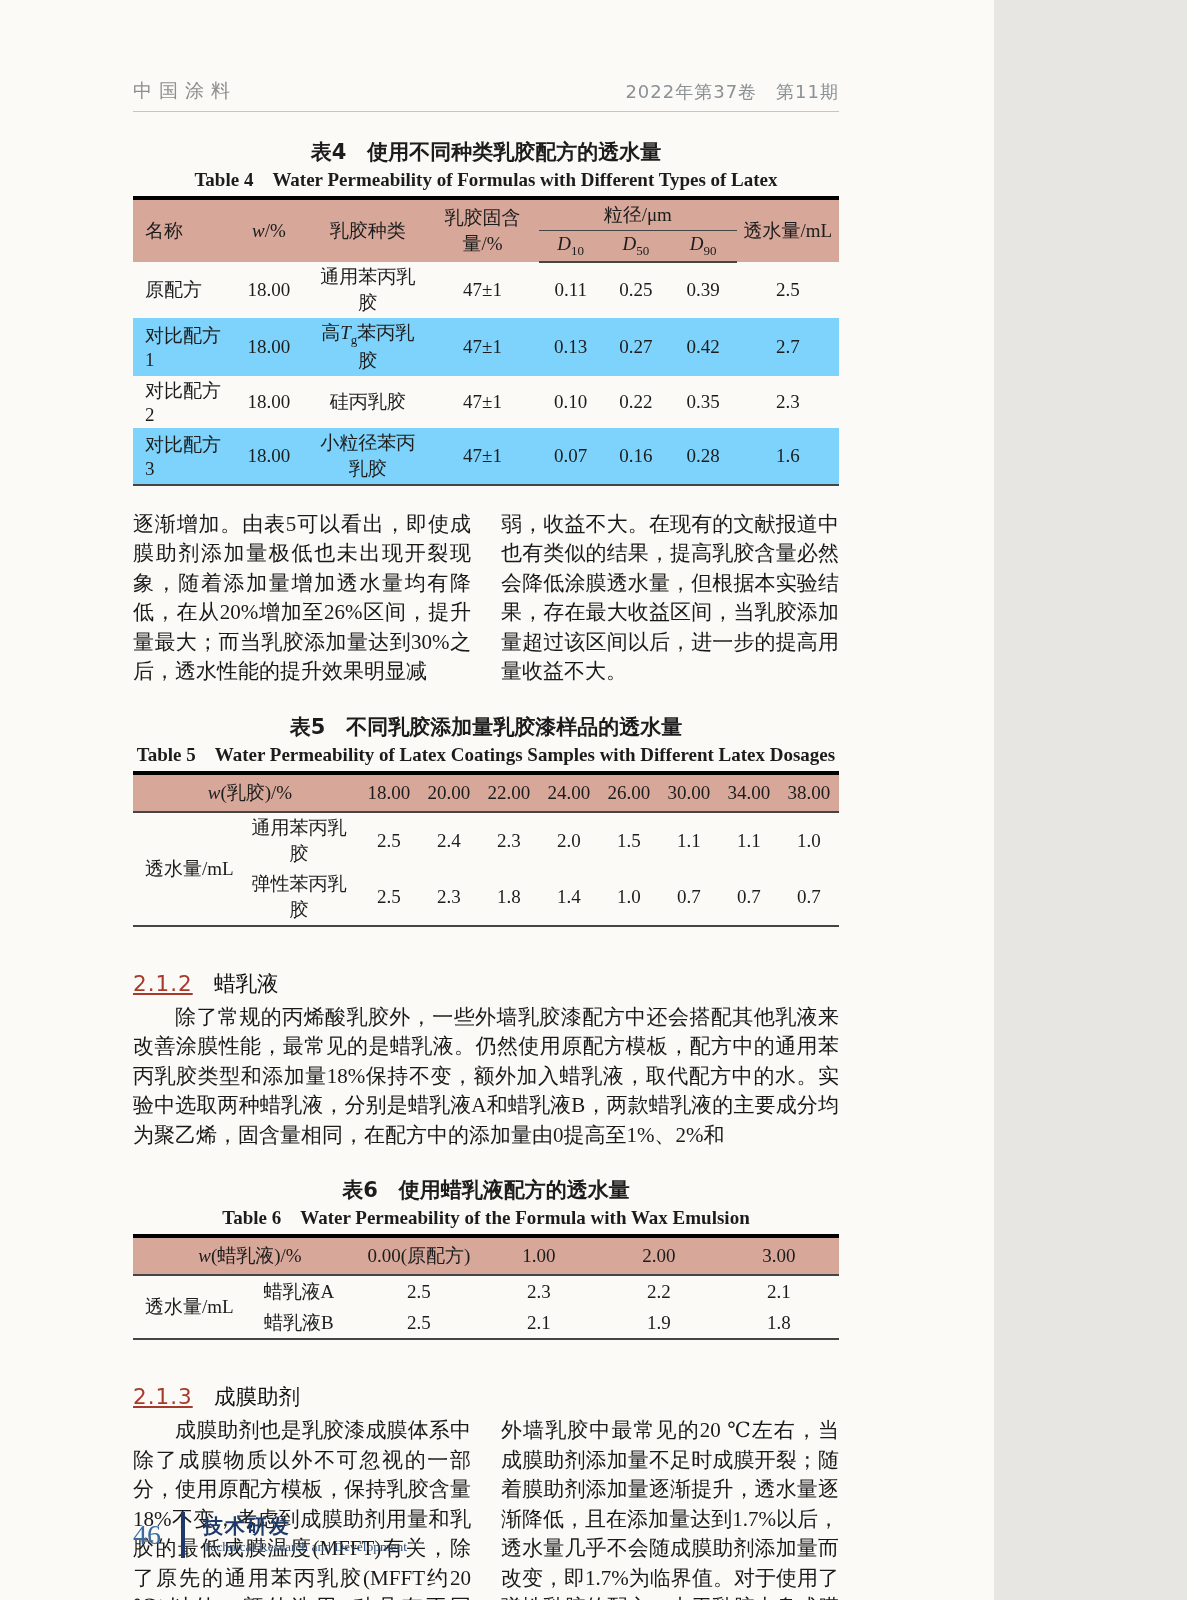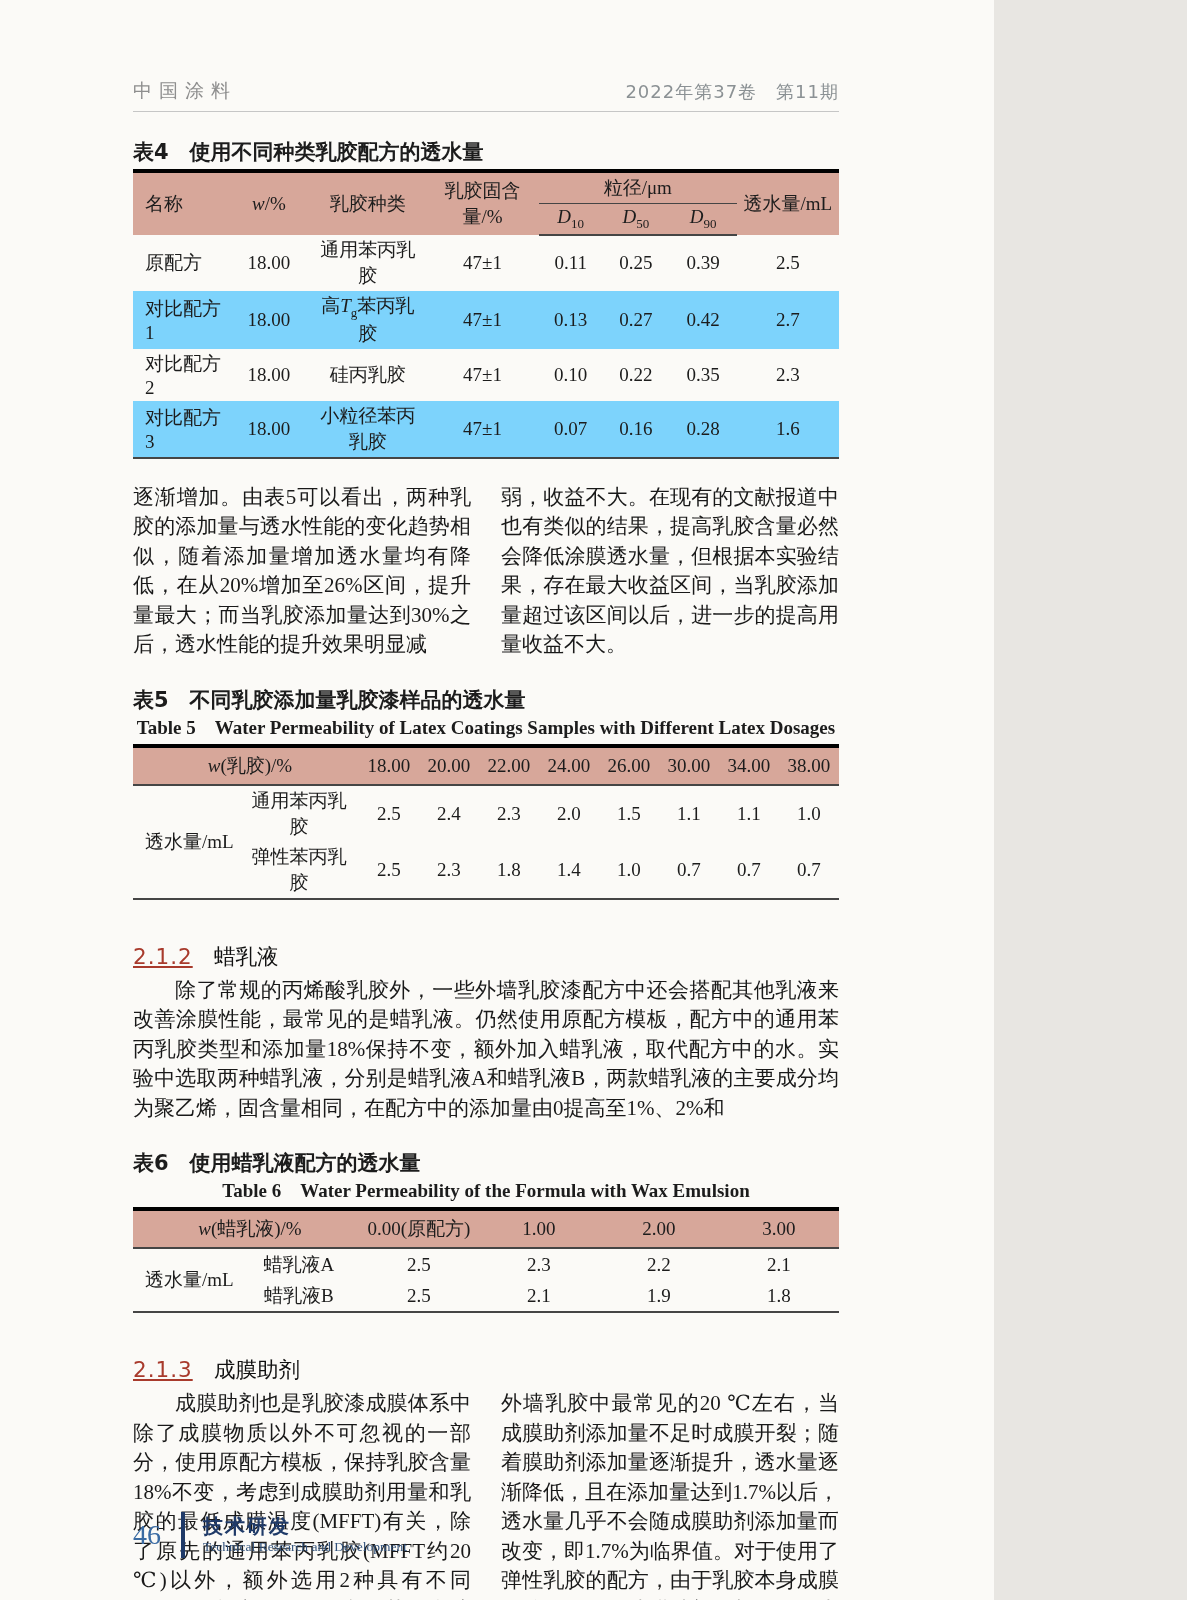--- a/index.html
+++ b/index.html
@@ -10,21 +10,21 @@
   }
   
   .pg-header{
     display:flex;justify-content:space-between;align-items:flex-end;
     border-bottom:1px solid #c6c6c6;padding-bottom:7px;
     font-family:"DejaVu Sans","Liberation Sans",sans-serif;color:#8e8e8e;
   }
   .pg-header .journal{font-size:19px;letter-spacing:7px;}
   .pg-header .issue{font-size:18px;color:#8b9194;letter-spacing:1px;}
   
-  .t-cn{margin-top:27px;font-weight:bold;font-size:21px;line-height:27px;
+  .t-cn{margin-top:27px;text-align:center;font-weight:bold;font-size:21px;line-height:27px;
         font-family:"DejaVu Sans","Liberation Sans",sans-serif;}
   .t-en{text-align:center;font-weight:bold;font-size:19px;line-height:27px;
         font-family:"Liberation Serif","DejaVu Serif",serif;}
   table.tbl{width:100%;border-collapse:collapse;margin-top:3px;font-size:19px;
             border-top:4px solid #000000;border-bottom:2px solid #454545;}
   table.tbl th,table.tbl td{font-weight:normal;text-align:center;padding:2px 4px;}
   table.tbl thead{background:#d7a79a;}
   table.tbl thead tr.hdr-bottom th{border-bottom:2px solid #454545;}
   table.t4 thead th{height:24px;}
   table.t4 td{height:30px;}
@@ -59,20 +59,21 @@
 
 <div class="page">
 
   <div class="pg-header">
     <span class="journal">中国涂料</span>
     <span class="issue">2022年第37卷　第11期</span>
   </div>
 
   <div>
     <div class="t-cn">表4　使用不同种类乳胶配方的透水量</div>
+    <div class="t-en">Table 4　Water Permeability of Formulas with Different Types of Latex</div>
     <table class="tbl t4">
       <colgroup>
         <col style="width:13.5%">
           <col style="width:11.5%">
           <col style="width:16.5%">
           <col style="width:16%">
         <col style="width:9%">
           <col style="width:9.5%">
           <col style="width:9.5%">
           <col style="width:14.5%">
@@ -131,21 +132,21 @@
           <td>0.07</td>
           <td>0.16</td>
           <td>0.28</td>
           <td>1.6</td>
         </tr>
       </tbody>
     </table>
   </div>
 
   <div class="cols">
-    <div class="col">逐渐增加。由表5可以看出，两种乳胶的添加量与透水性能的变化趋势相似，随着添加量增加透水量均有降低，在从20%增加至26%区间，提升量最大；而当乳胶添加量达到30%之后，透水性能的提升效果明显减</div>
+    <div class="col">逐渐增加。由表5可以看出，即使成膜助剂添加量极低也未出现开裂现象，随着添加量增加透水量均有降低，在从20%增加至26%区间，提升量最大；而当乳胶添加量达到30%之后，透水性能的提升效果明显减</div>
     <div class="col">弱，收益不大。在现有的文献报道中也有类似的结果，提高乳胶含量必然会降低涂膜透水量，但根据本实验结果，存在最大收益区间，当乳胶添加量超过该区间以后，进一步的提高用量收益不大。</div>
   </div>
 
   <div style="margin-top:4px">
     <div class="t-cn">表5　不同乳胶添加量乳胶漆样品的透水量</div>
     <div class="t-en">Table 5　Water Permeability of Latex Coatings Samples with Different Latex Dosages</div>
     <table class="tbl t56">
       <colgroup>
         <col style="width:15%">
           <col style="width:17%">

